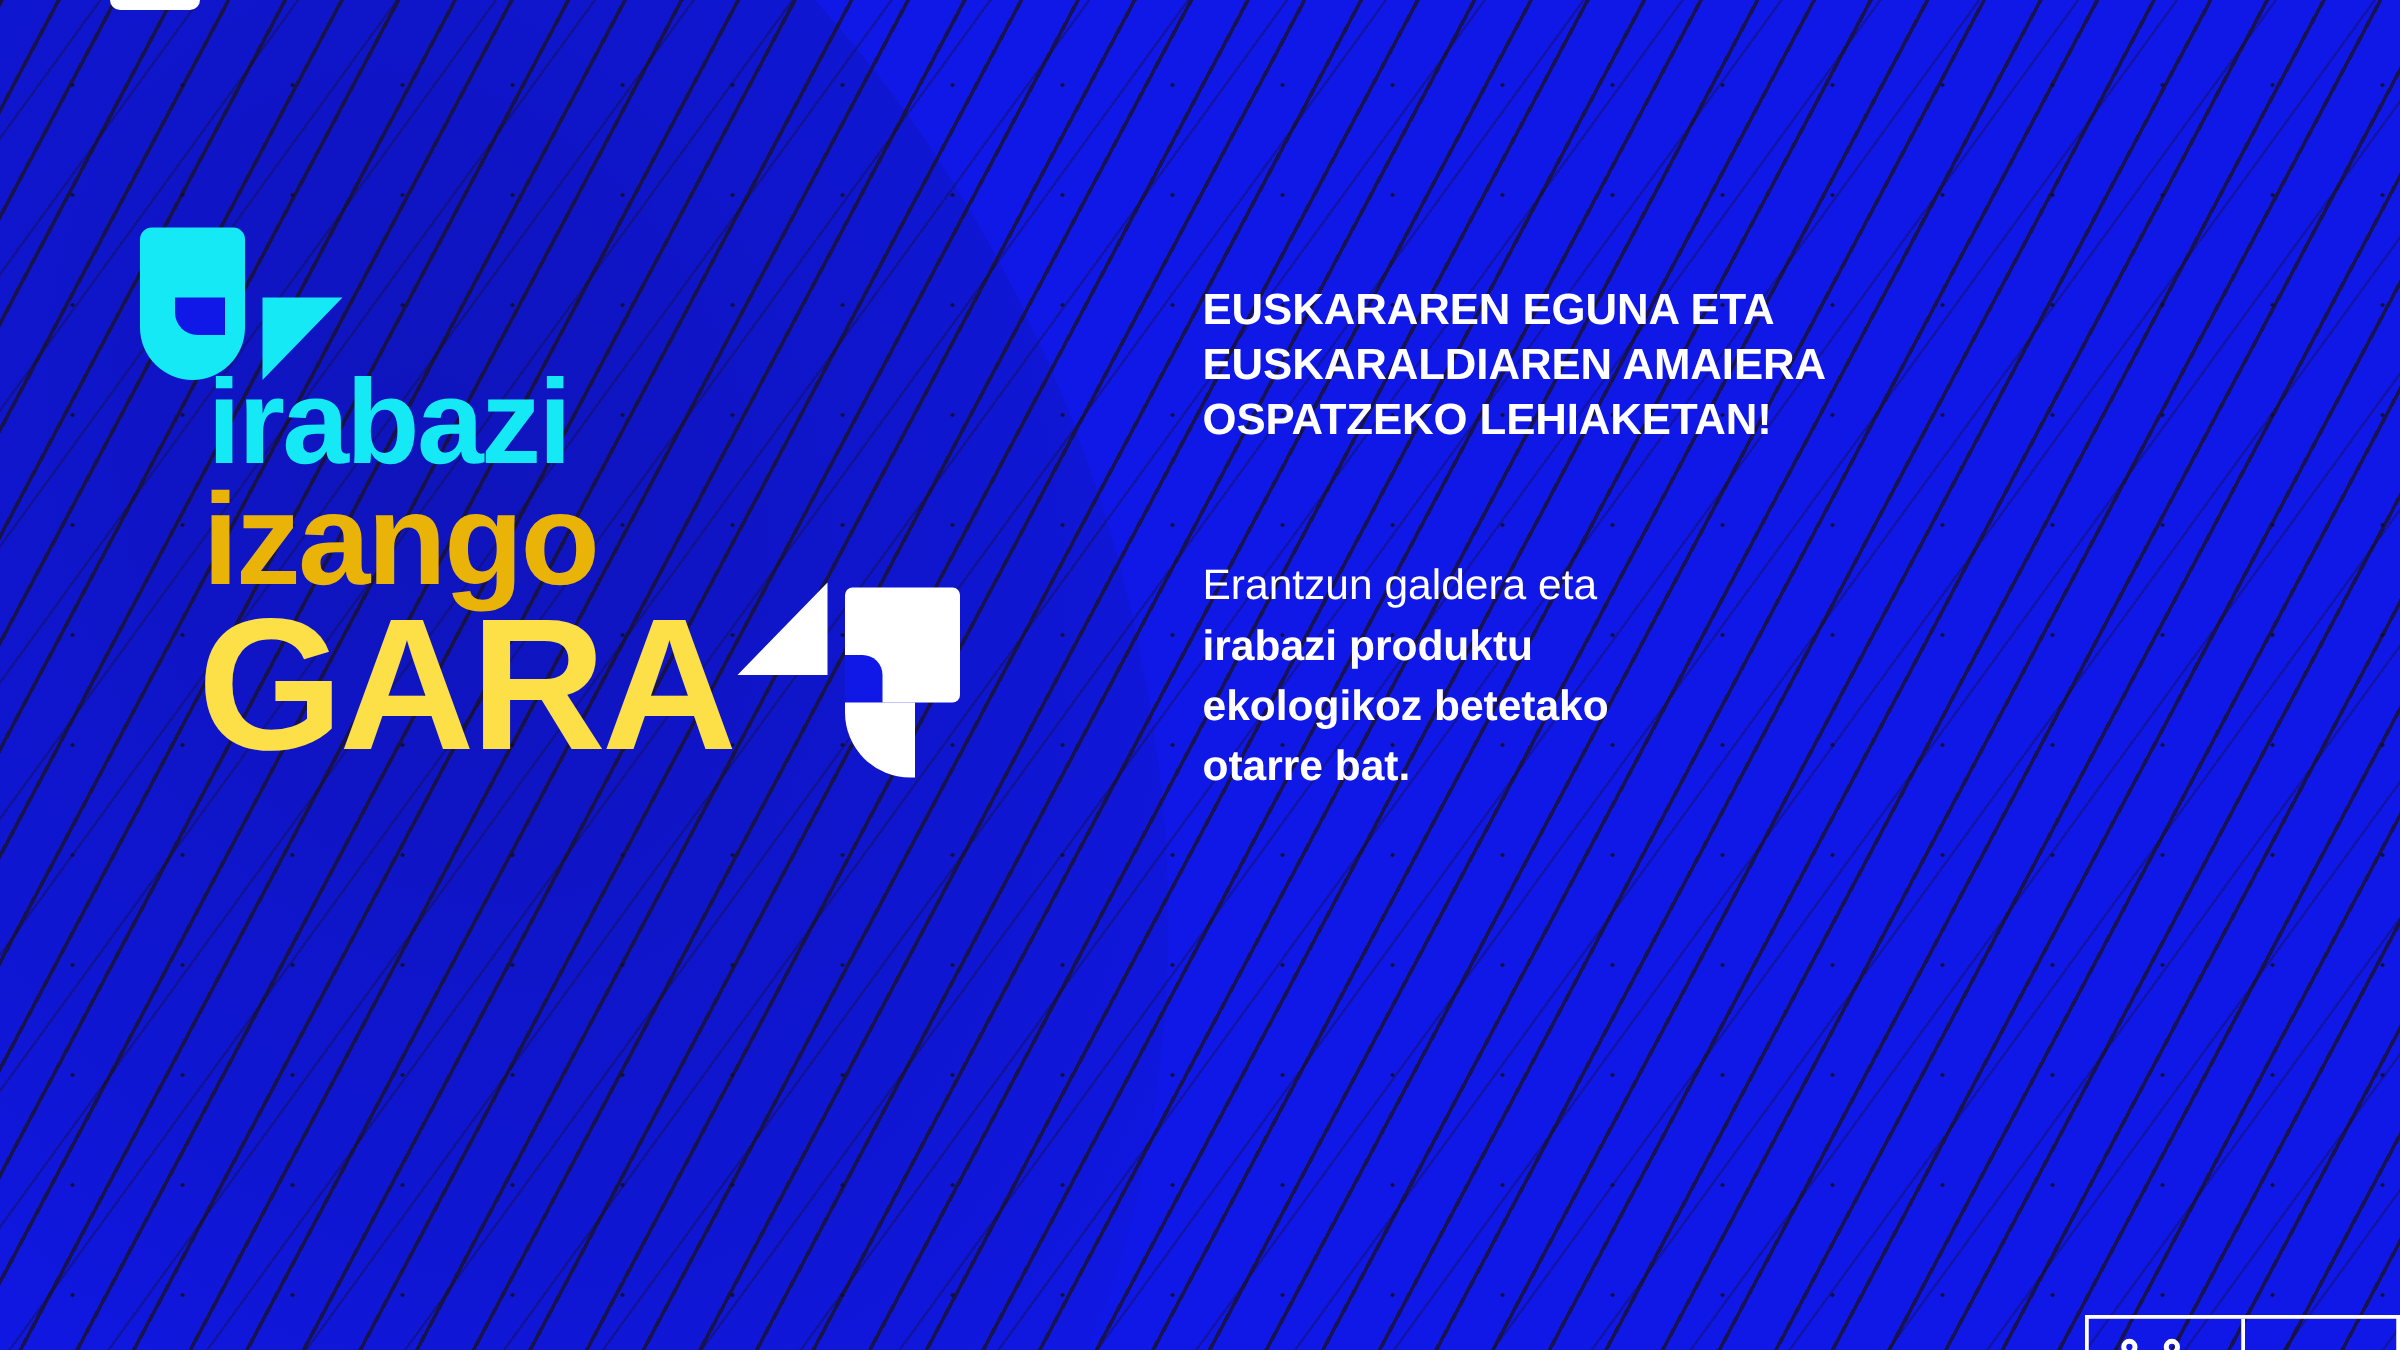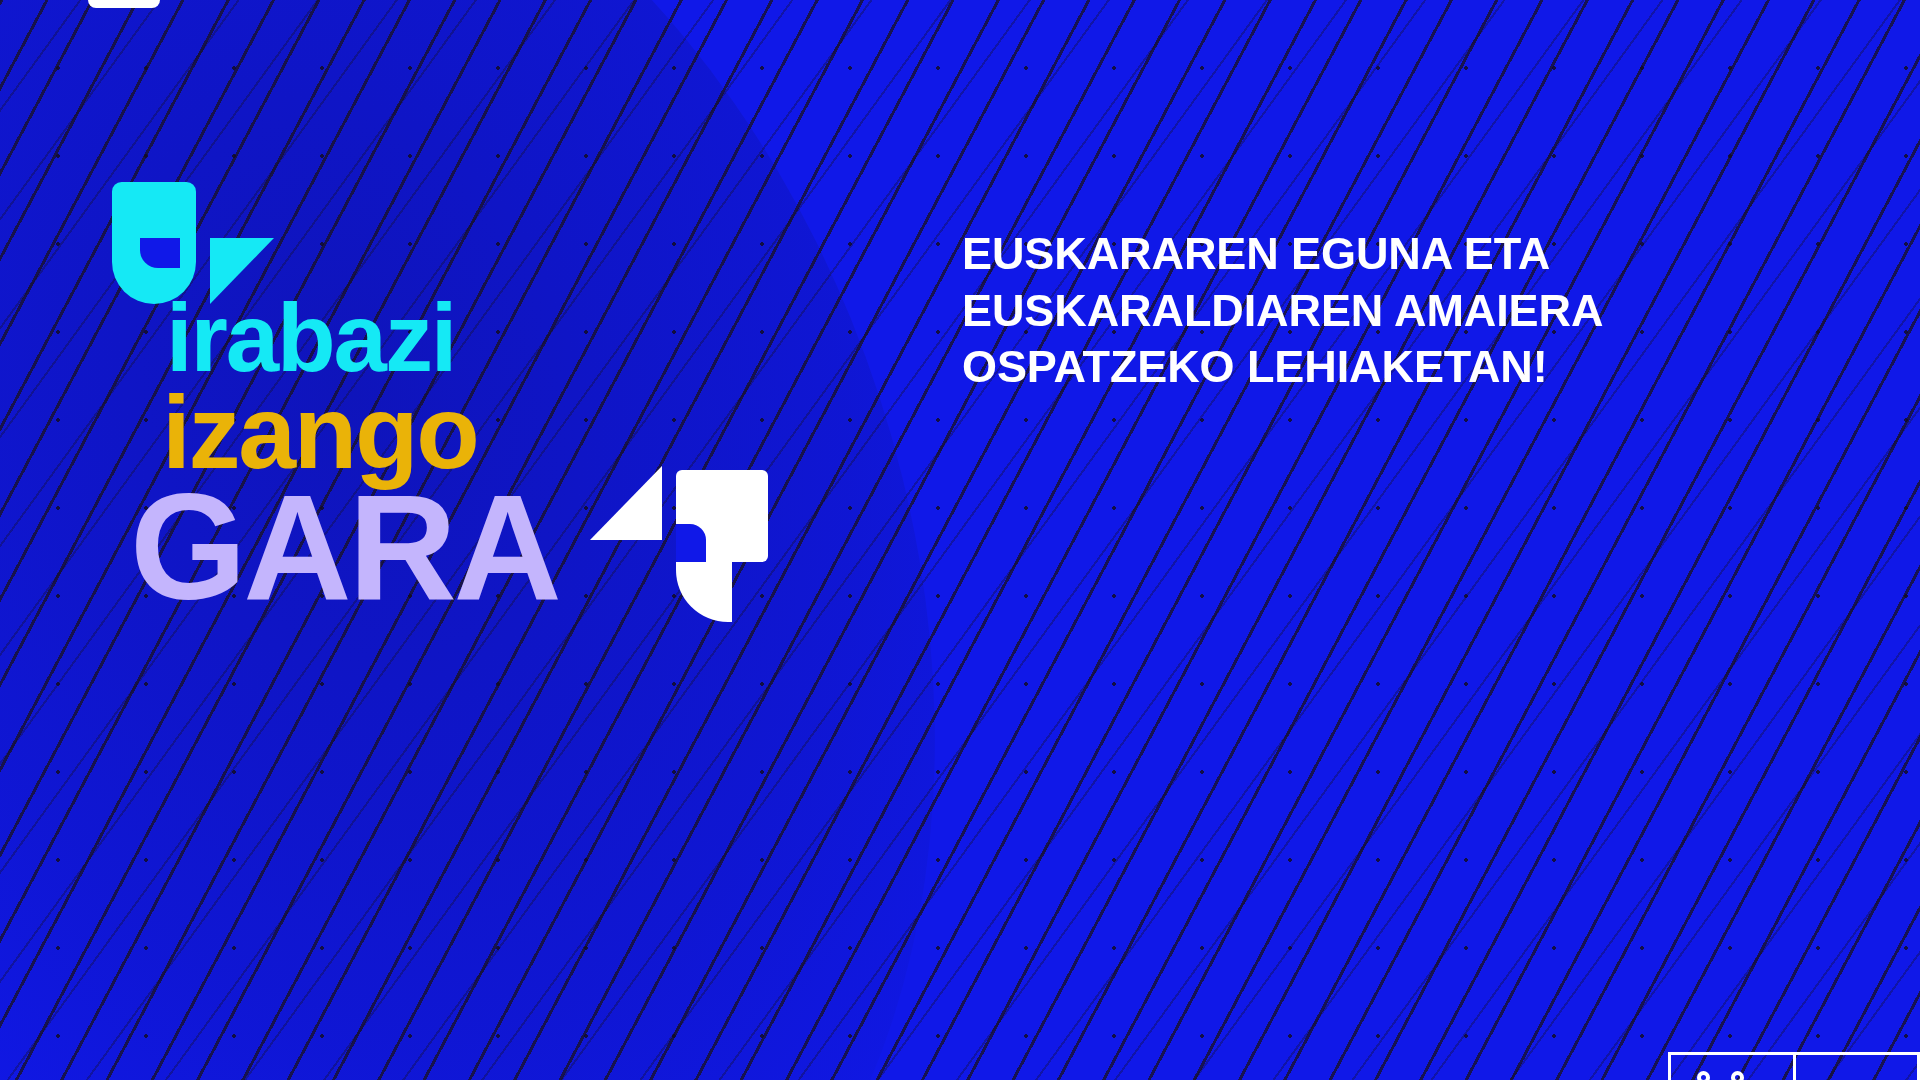--- a/index.html
+++ b/index.html
@@ -128,25 +128,25 @@
     margin-left: 62px;
   }
   .brand-izango {
     color: #eab308;
     font-size: 104px;
     font-weight: 700;
     margin-top: 10px;
     margin-left: 58px;
   }
   .brand-gara {
-    color: #c4b5fd;
+    color: #fde047;
     font-size: 150px;
     font-weight: 700;
     margin-top: 8px;
-    margin-left: 26px;
+    margin-left: 54px;
   }
 
   
   .brand-accents {
     position: absolute;
     left: 590px;
     top: 466px;
     width: 210px;
     height: 160px;
   }
@@ -198,21 +198,21 @@
     color: #ffffff;
     font-size: 42px;
     font-weight: 300;
     letter-spacing: 0.012em;
     line-height: 1.06;
     white-space: nowrap;
   }
   .headline {
     margin-top: 14px;
     color: #ffffff;
-    font-size: 45px;
+    font-size: 35px;
     font-weight: 700;
     line-height: 1.26;
     letter-spacing: -0.002em;
   }
   .headline div { white-space: nowrap; }
 
   .body {
     margin-top: 86px;
     color: #ffffff;
     font-size: 34px;
@@ -287,20 +287,26 @@
 
   <div class="copy">
 
 
     <div class="headline">
       <div>EUSKARAREN EGUNA ETA</div>
       <div>EUSKARALDIAREN AMAIERA</div>
       <div>OSPATZEKO LEHIAKETAN!</div>
     </div>
 
+    <div class="body">
+      <div>Erantzun galdera eta</div>
+      <div class="b">irabazi produktu</div>
+      <div class="b">ekologikoz betetako</div>
+      <div class="b">otarre bat.</div>
+    </div>
   </div>
 
   <div class="logo-box">
     <div class="logo-box-cell">
       <span class="logo-dot d1"></span>
       <span class="logo-dot d2"></span>
     </div>
     <div class="logo-box-cell"></div>
   </div>
 

